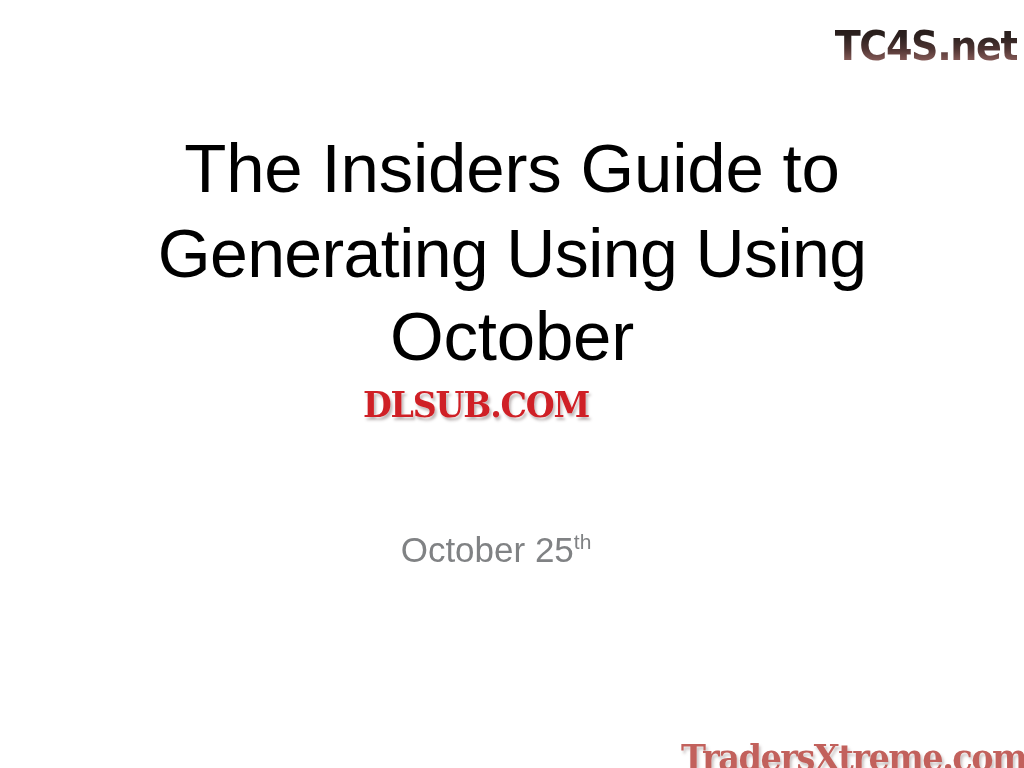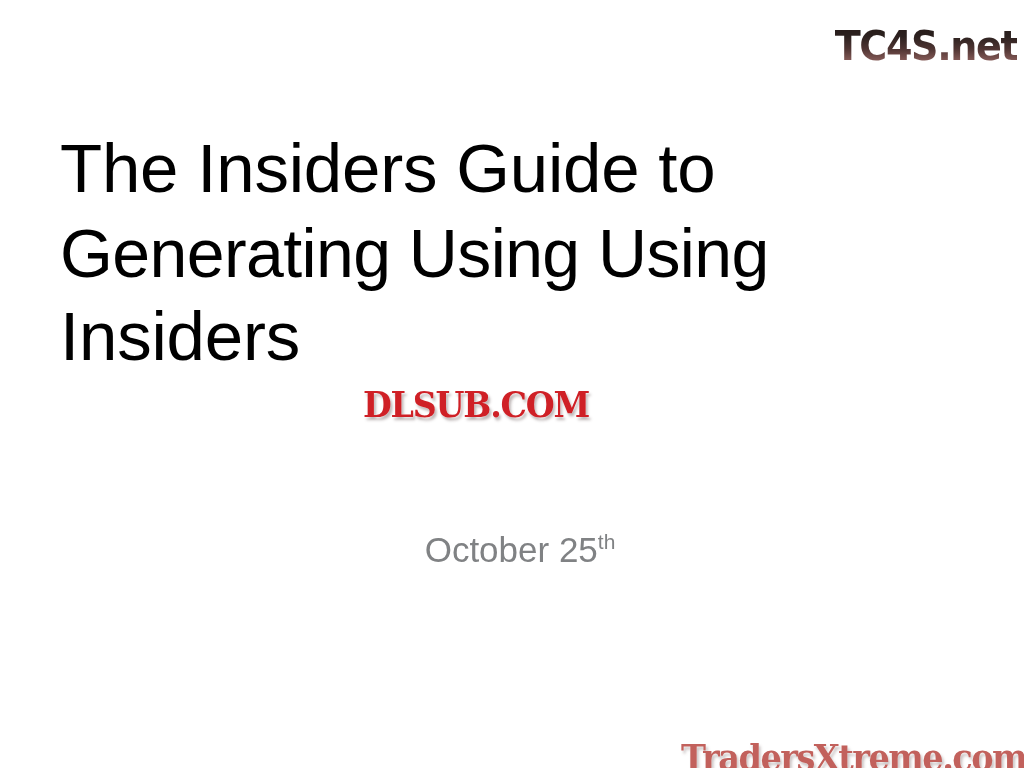--- a/index.html
+++ b/index.html
@@ -21,40 +21,41 @@
     background: #ffffff;
     margin-top: 23px;
   }
 
   
   #title-block {
     position: absolute;
     left: 60px;
     top: 104px;
     width: 904px;
+    text-align: center;
   }
   .title-line {
     display: block;
     color: #000000;
     font-family: "Liberation Sans", sans-serif;
     font-weight: 400;
     font-size: 69px;
     line-height: 84px;
     letter-spacing: -0.2px;
     white-space: nowrap;
   }
   #title-line-2 {
     font-size: 68px;
     letter-spacing: -0.6px;
   }
 
   
   #subtitle-block {
     position: absolute;
-    left: 68px;
+    left: 44px;
     top: 505px;
     width: 904px;
     text-align: center;
   }
   #subtitle-text {
     color: #808284;
     font-family: "Liberation Sans", sans-serif;
     font-weight: 400;
     font-size: 35px;
     line-height: 44px;
@@ -134,21 +135,21 @@
 </head>
 <body>
 
 <div id="slide">
 
   <div id="wm-tc4s">TC4S.net</div>
 
   <div id="title-block">
     <span class="title-line" id="title-line-1">The Insiders Guide to</span>
     <span class="title-line" id="title-line-2">Generating Using Using</span>
-    <span class="title-line" id="title-line-3">Insiders</span>
+    <span class="title-line" id="title-line-3">October</span>
   </div>
 
   <div id="wm-dlsub">DLSUB.COM</div>
 
   <div id="subtitle-block">
     <span id="subtitle-text"><span>October 25</span><span id="subtitle-ordinal">th</span></span>
   </div>
 
   <div id="wm-traders">TradersXtreme.com</div>
 

